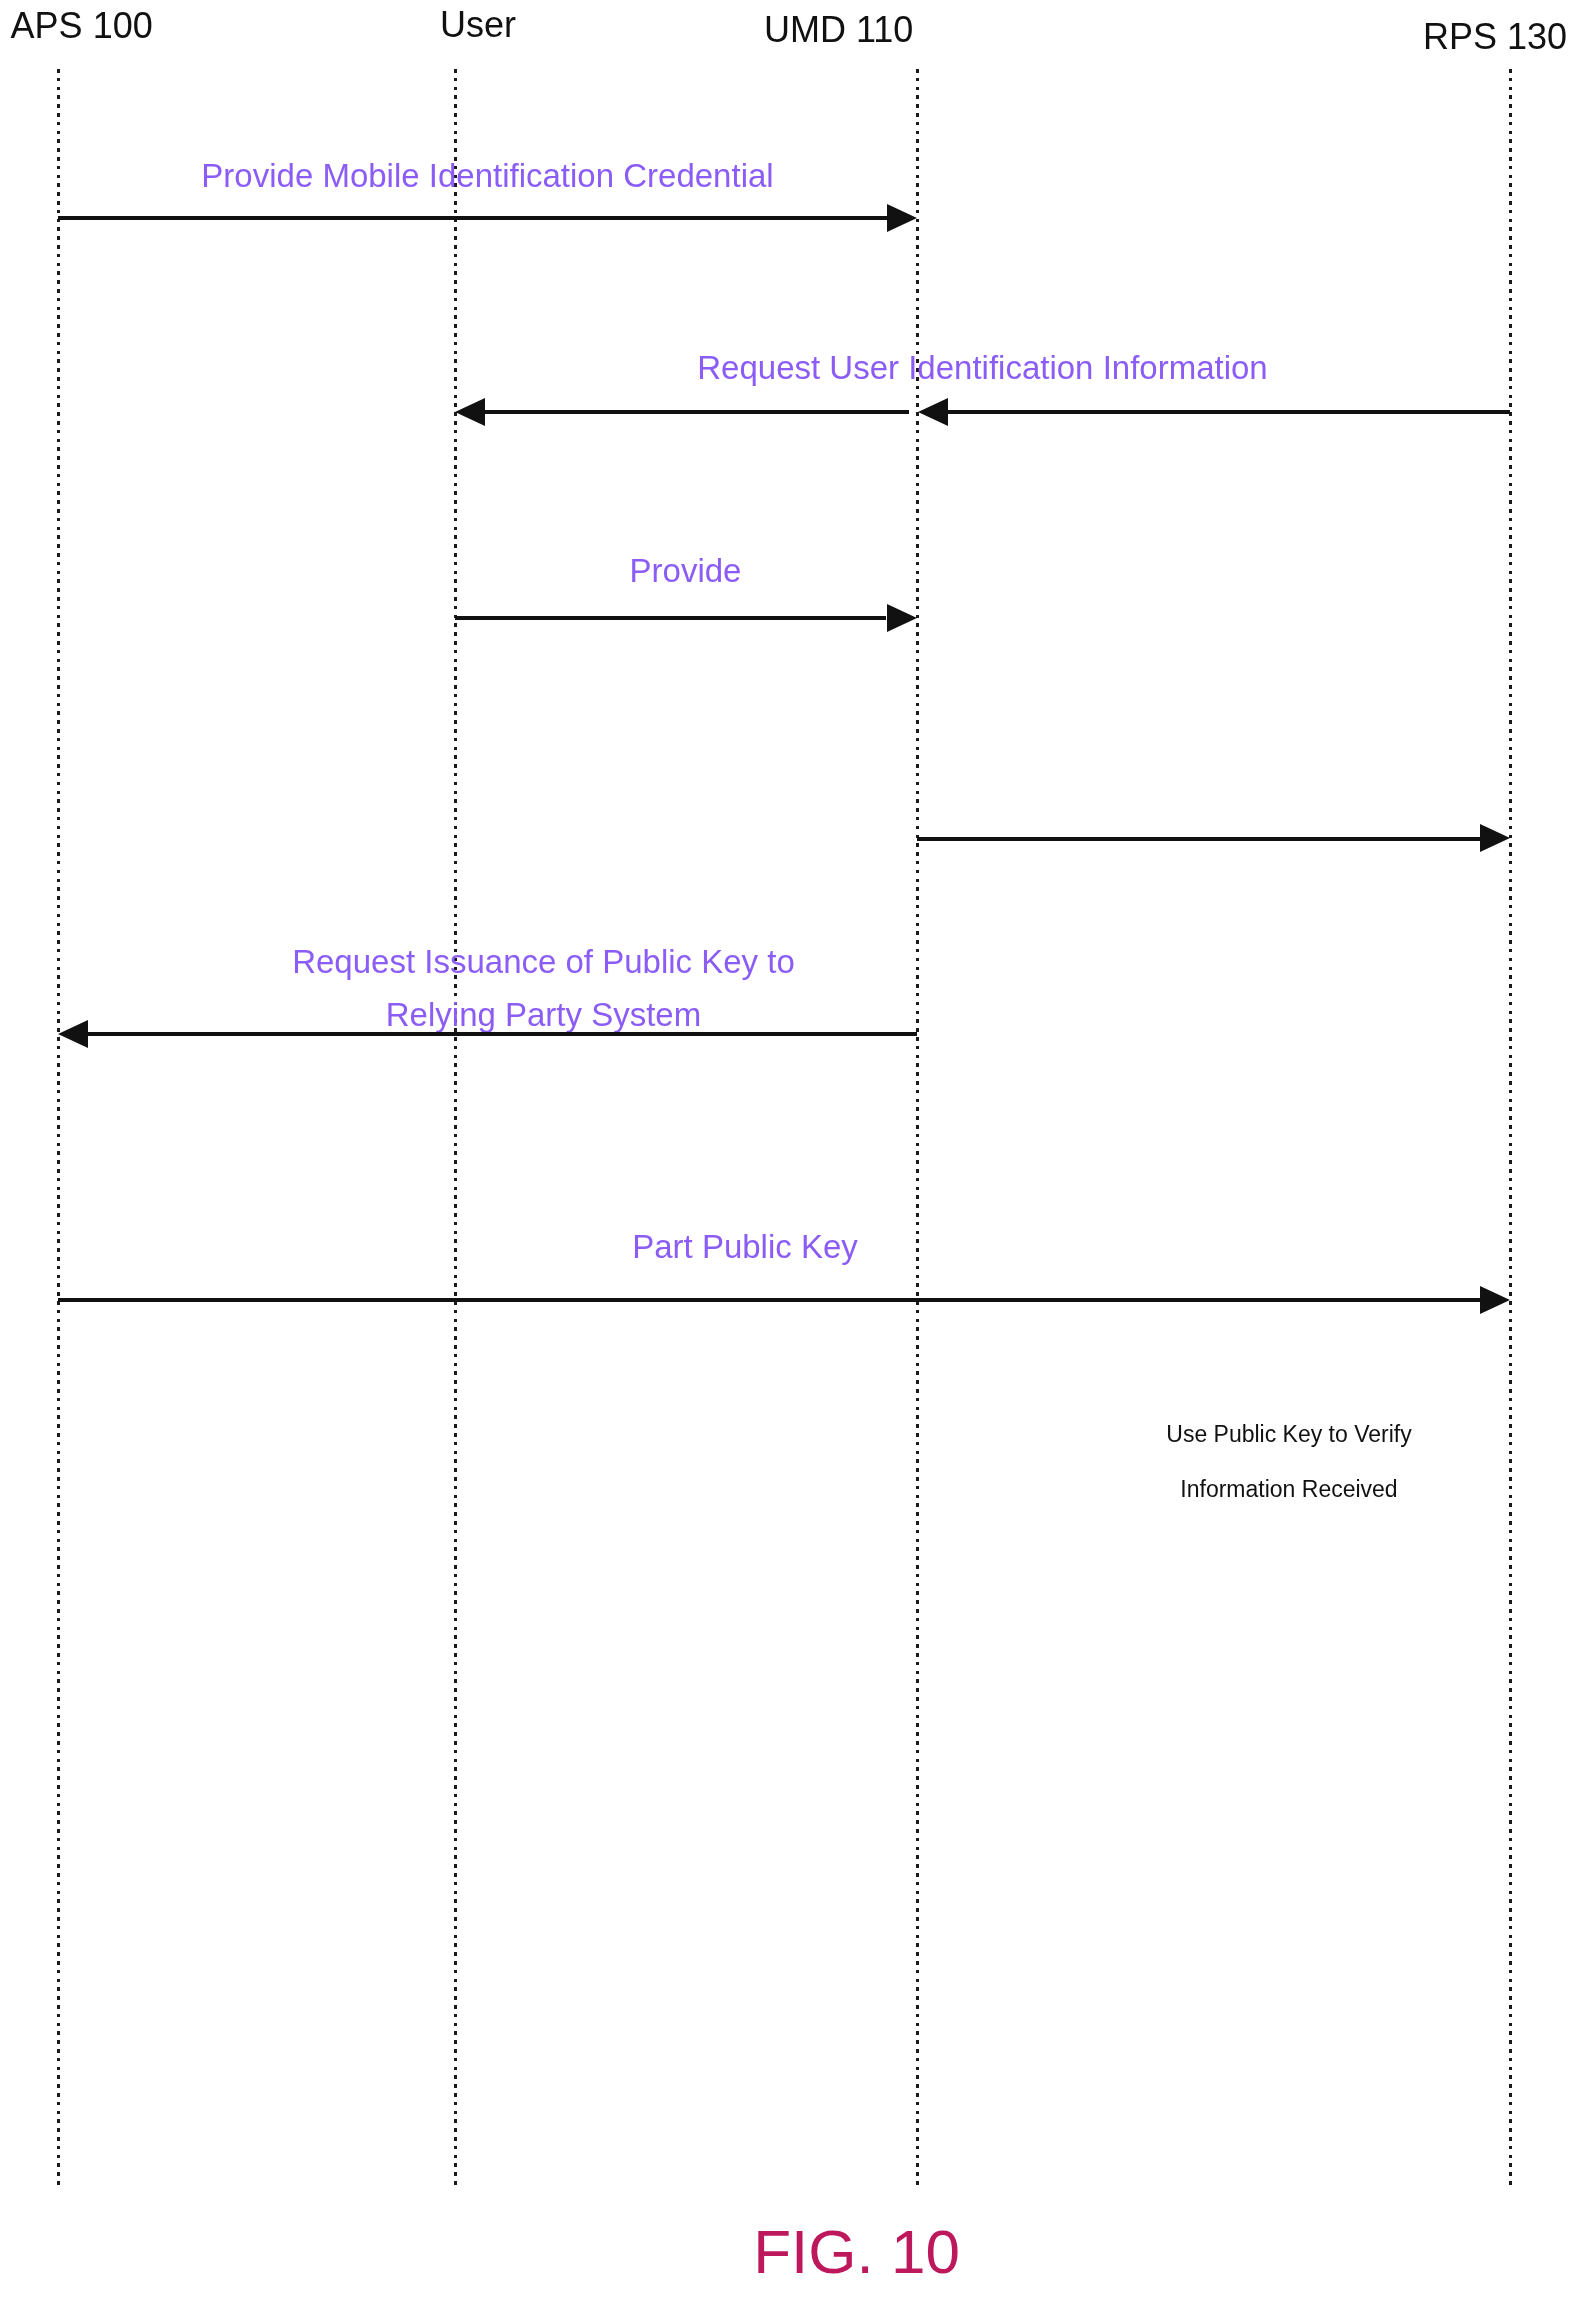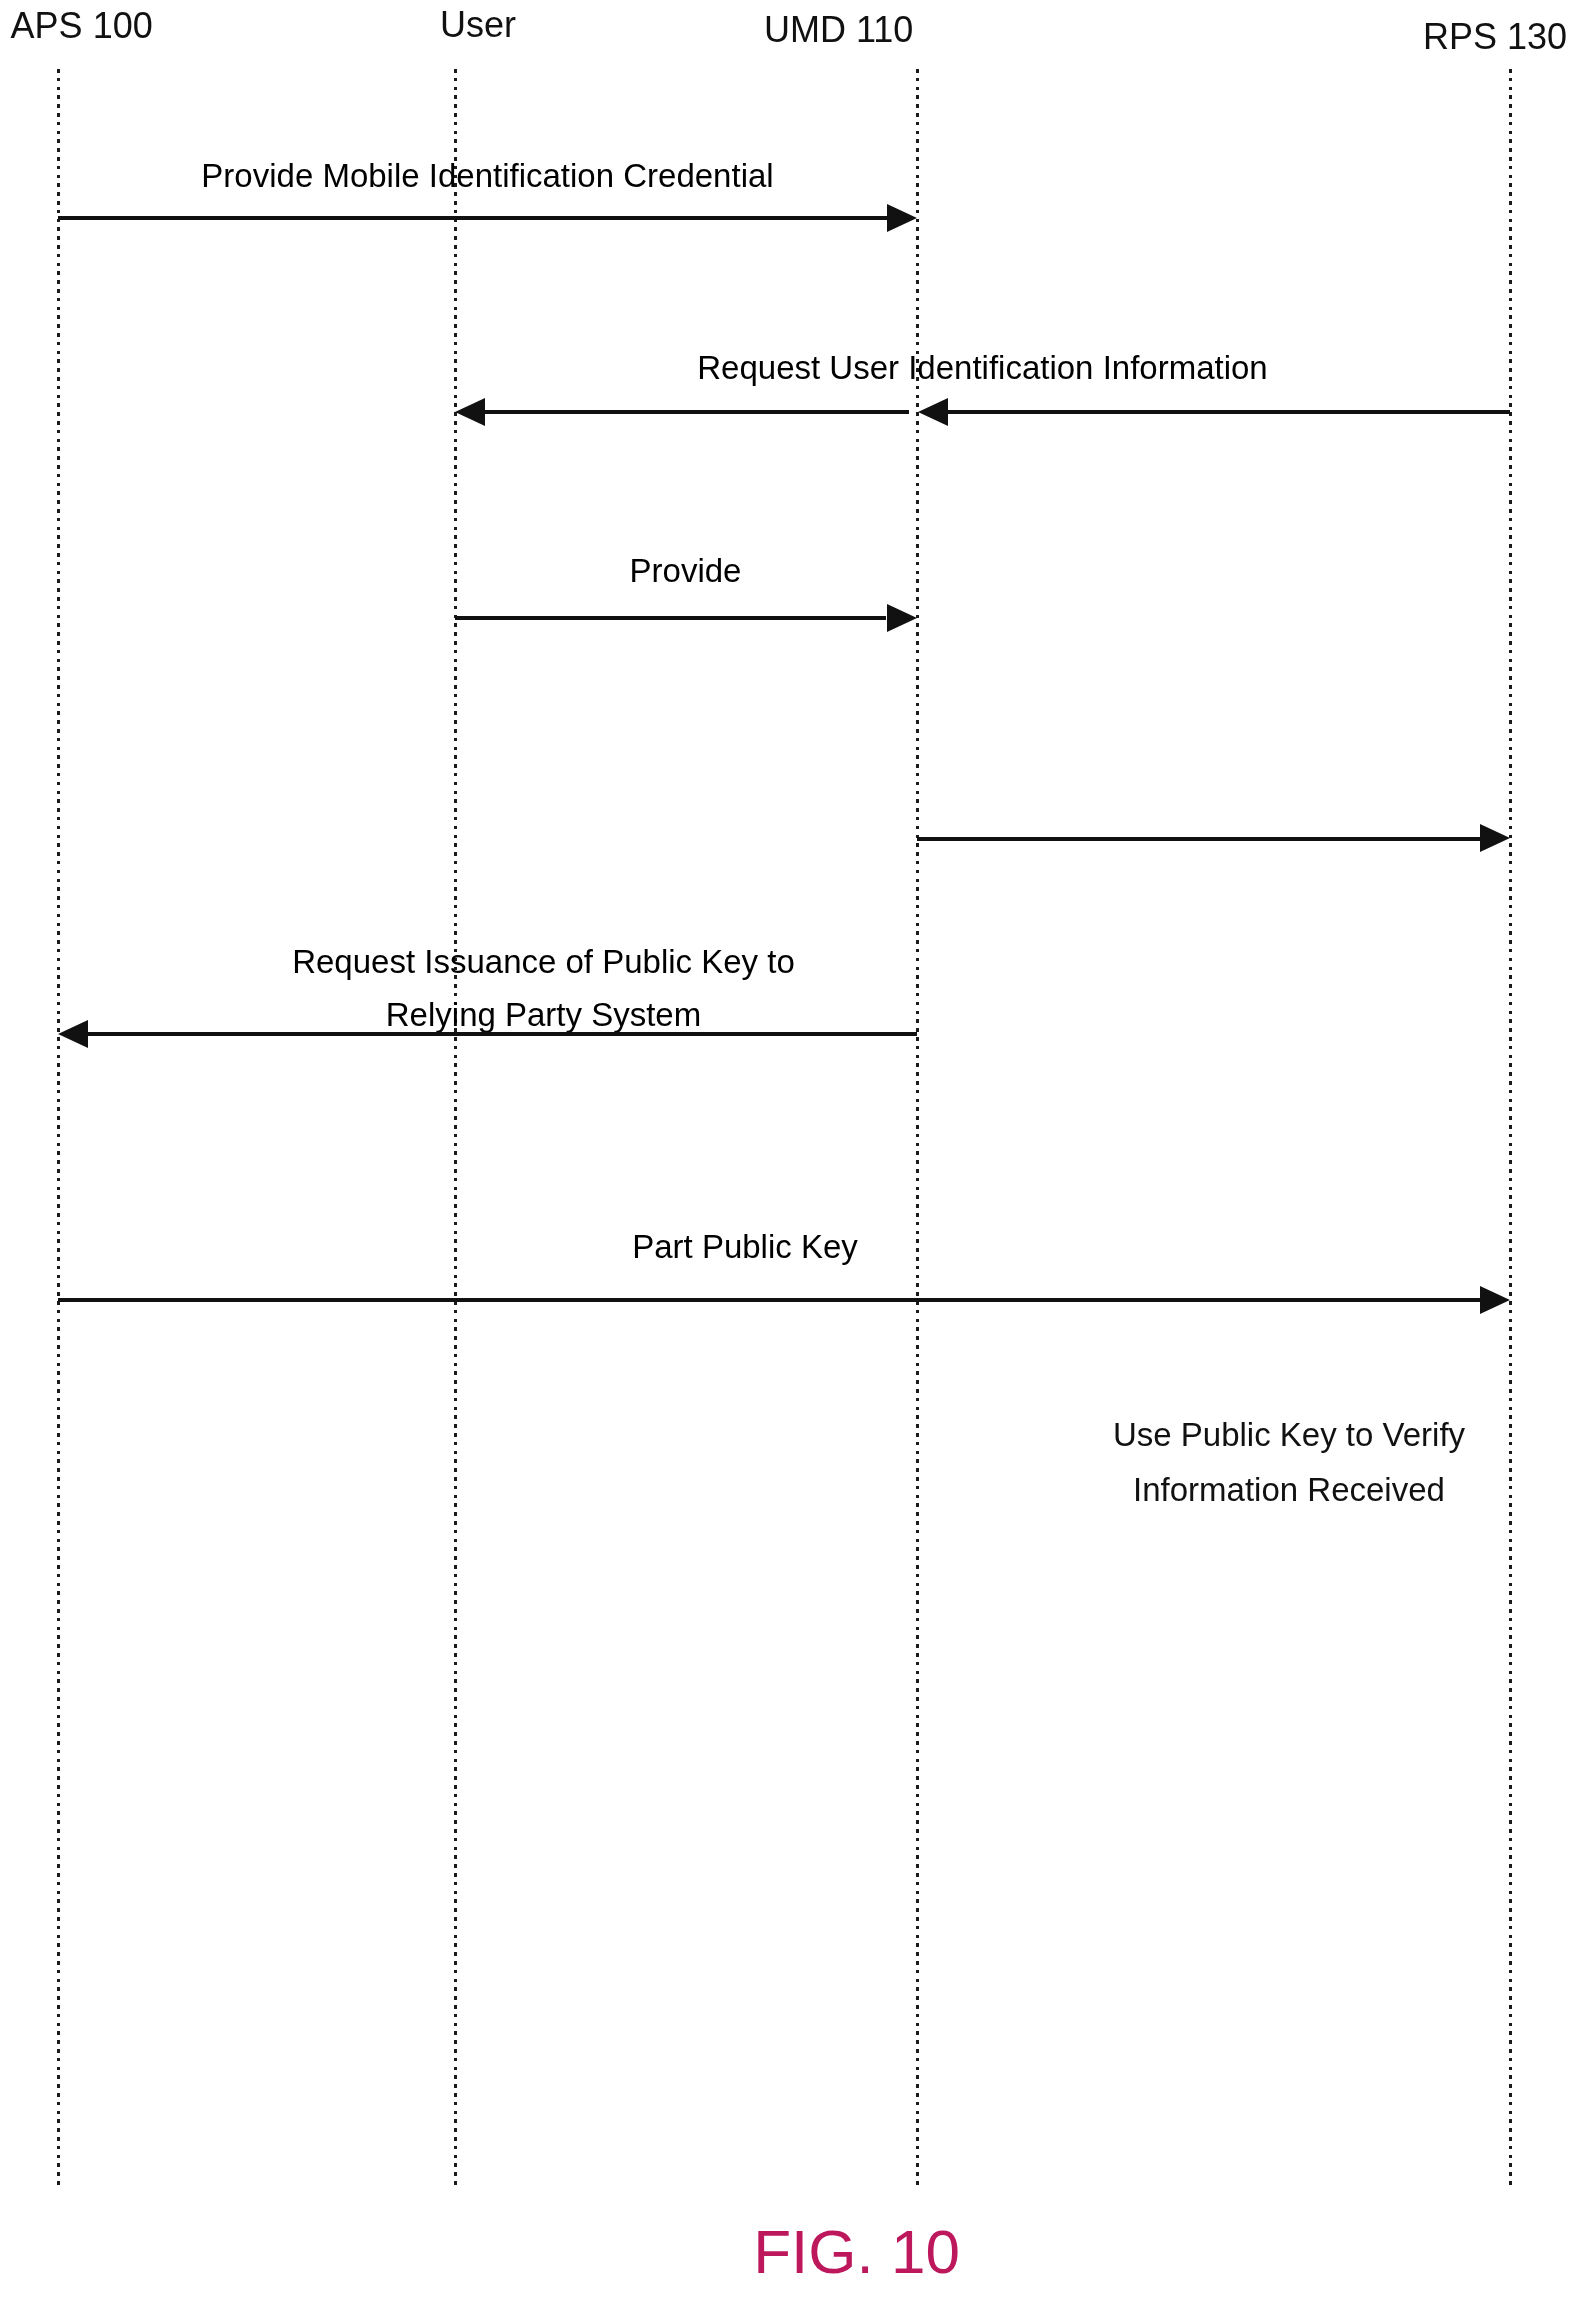--- a/index.html
+++ b/index.html
@@ -29,21 +29,21 @@
       #1a1a1a 0px, #1a1a1a 3.5px,
       transparent 3.5px, transparent 8.8px
     );
   }
   .msg-label {
     position: absolute;
     font-size: 33px;
     line-height: 49px;
     text-align: center;
     white-space: pre-line;
-    color: #000000;
+    color: #8b5cf6;
   }
   .mline {
     position: absolute;
     height: 4.4px;
     background: #111;
   }
   .ahead-r {
     position: absolute;
     width: 0; height: 0;
     border-top: 14px solid transparent;
@@ -52,21 +52,21 @@
   }
   .ahead-l {
     position: absolute;
     width: 0; height: 0;
     border-top: 14px solid transparent;
     border-bottom: 14px solid transparent;
     border-right: 30px solid #111;
   }
   .note-label {
     position: absolute;
-    font-size: 33px;
+    font-size: 23px;
     line-height: 55px;
     text-align: center;
     white-space: pre-line;
     color: #111;
   }
   .fig-caption {
     position: absolute;
     font-size: 62px;
     line-height: 97px;
     text-align: right;

